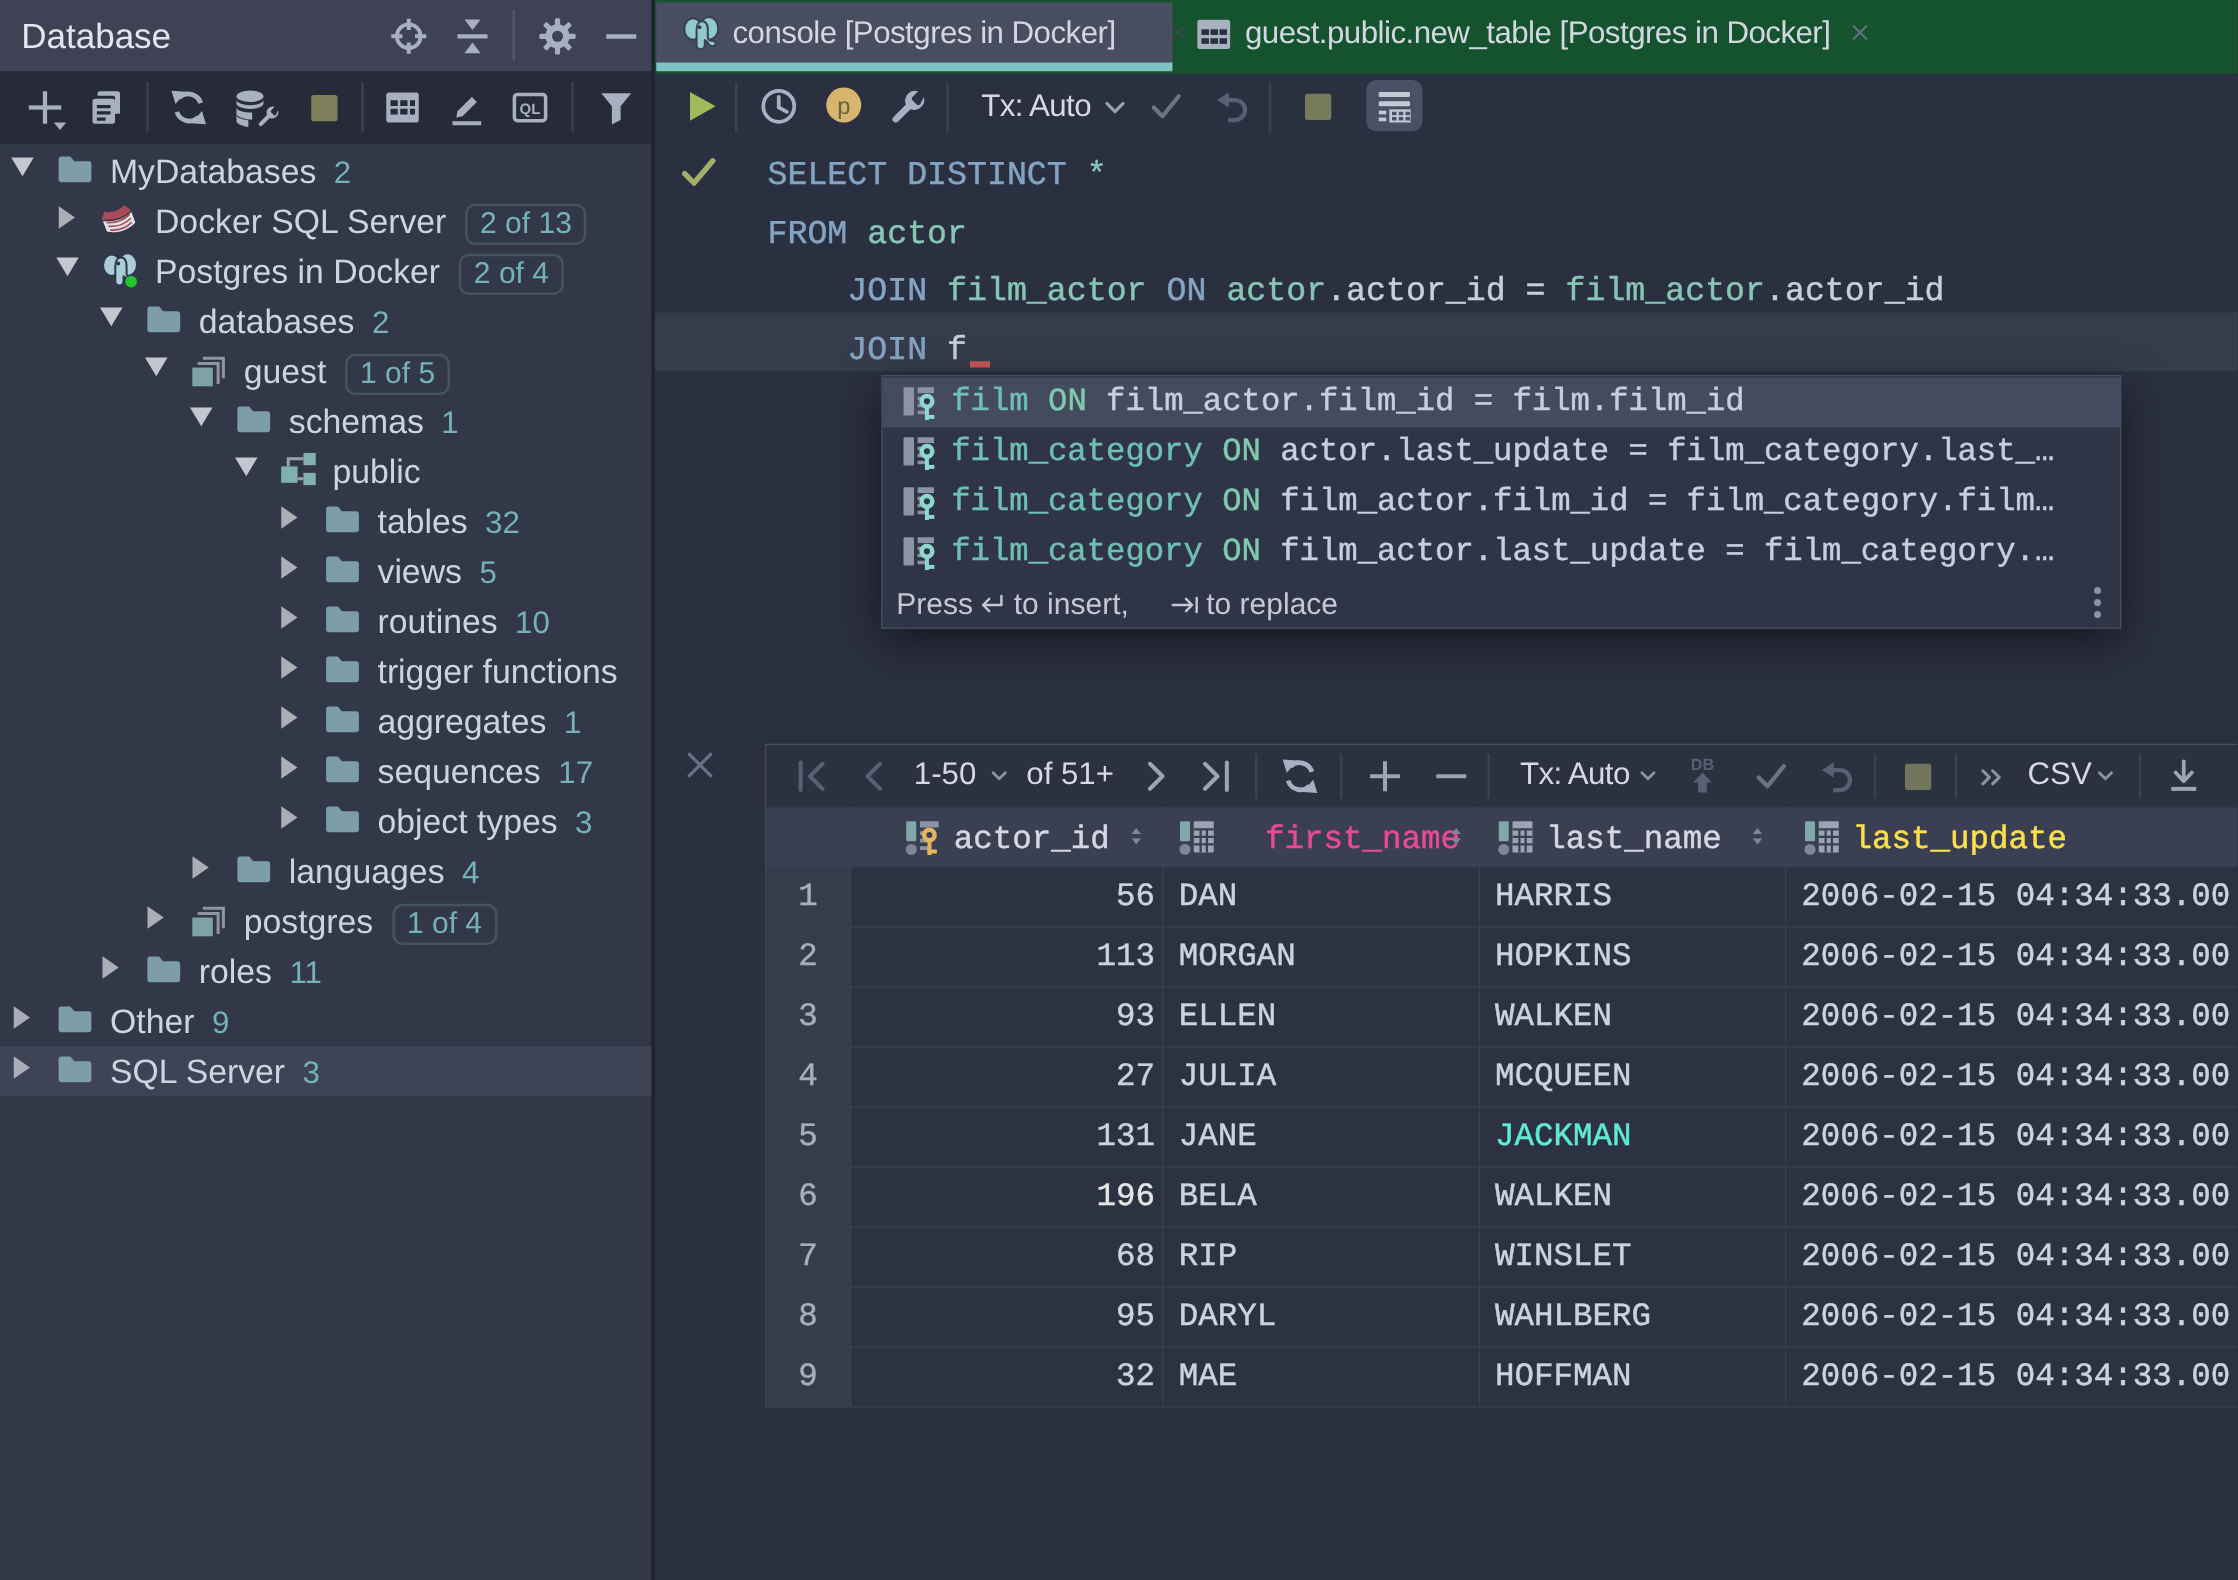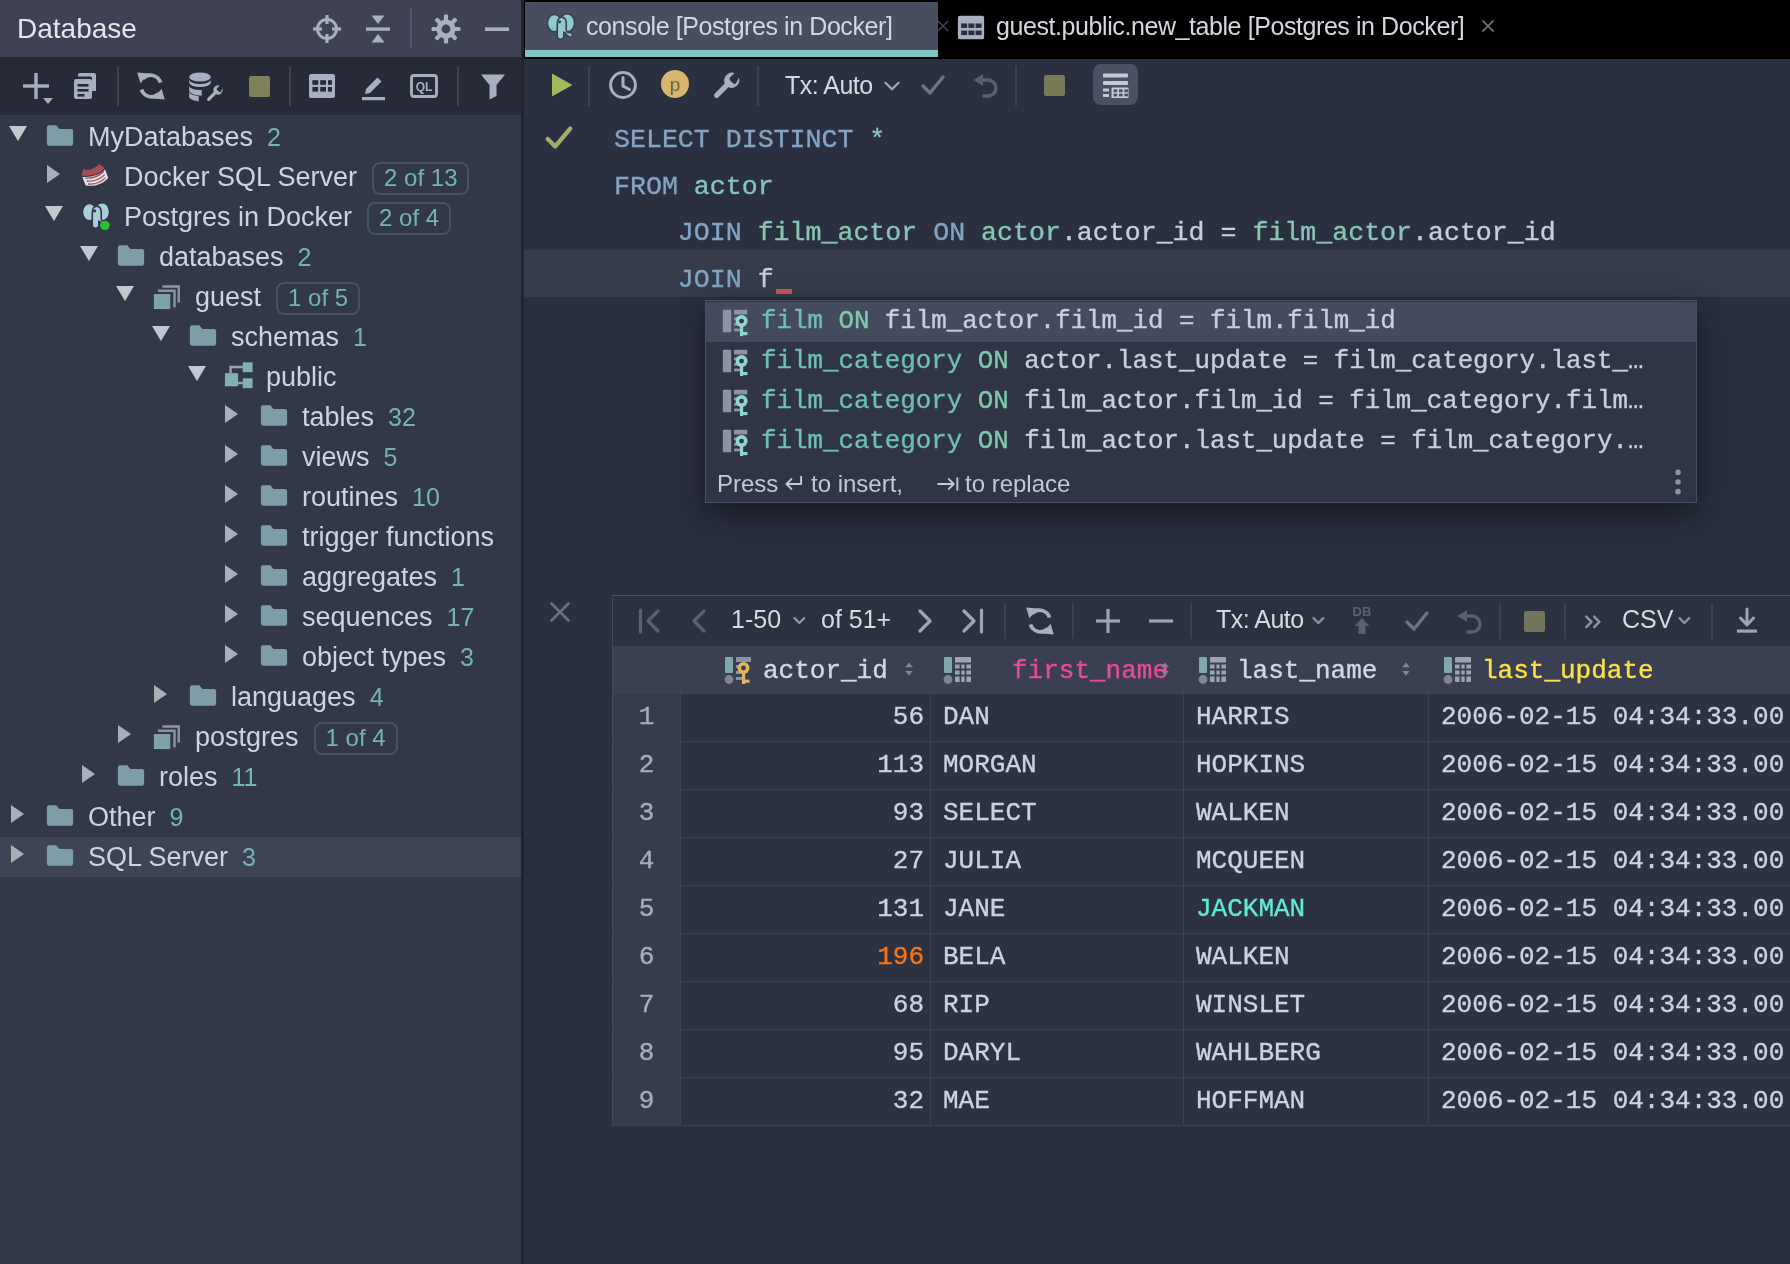--- a/index.html
+++ b/index.html
@@ -15,21 +15,21 @@
   #lp-toolbar{ left:0; top:57px; width:521px; height:58px; background:#262b37; }
   #vborder   { left:521px; top:0; width:3px; height:1264px; background:#20242e; }
 
   .treerow { position:absolute; left:0; width:521px; height:40px; }
   .tr-sel  { background:#3e4456; }
   .tlabel  { position:absolute; top:5px; font-size:27px; color:#ced4df; white-space:pre; }
   .tcount  { font-size:25px; color:#74b3b5; margin-left:14px; }
   .tbadge  { font-size:24px; color:#74b3b5; border:2px solid #455560;
              border-radius:8px; padding:0px 10px 2px 10px; margin-left:15px; }
 
-  #tabbar { left:524px; top:0; width:1266px; height:59px; background:#000000; }
+  #tabbar { left:524px; top:0; width:1266px; height:59px; background:#14532d; }
   #tab1 { position:absolute; left:1px; top:2px; width:413px; height:48px; background:#484d5f; }
   #tab1line { position:absolute; left:1px; top:50px; width:413px; height:7px; background:#7cc4c6; }
   .tabtext { position:absolute; top:12px; font-size:25px; color:#d2d7e1; white-space:pre; letter-spacing:-0.42px; }
 
   #editor { left:524px; top:59px; width:1266px; height:1205px; background:#2b3040; }
   #curline { left:524px; top:250px; width:1266px; height:47px; background:#363c4c; }
   .codeline { position:absolute; font-size:26.6px; line-height:47px; white-space:pre;
               font-family:"Liberation Mono", monospace; color:#c7cedd; -webkit-text-stroke:0.35px; }
   .kw  { color:#84a4c4; }
   .tbl { color:#88c5b5; }
@@ -585,35 +585,35 @@
     <div class="abs mono26" style="left:943px;top:702px;color:#ccd2df">DAN</div>
     <div class="abs mono26" style="left:1196px;top:702px;color:#ccd2df">HARRIS</div>
     <div class="abs mono26" style="left:1441px;top:702px;color:#ccd2df;white-space:pre">2006-02-15 04:34:33.00</div>
     <div class="abs mono26" style="left:613px;top:750px;width:67px;text-align:center;color:#a6adbb">2</div>
     <div class="abs mono26" style="left:680px;top:750px;width:244px;text-align:right;color:#ccd2df">113</div>
     <div class="abs mono26" style="left:943px;top:750px;color:#ccd2df">MORGAN</div>
     <div class="abs mono26" style="left:1196px;top:750px;color:#ccd2df">HOPKINS</div>
     <div class="abs mono26" style="left:1441px;top:750px;color:#ccd2df;white-space:pre">2006-02-15 04:34:33.00</div>
     <div class="abs mono26" style="left:613px;top:798px;width:67px;text-align:center;color:#a6adbb">3</div>
     <div class="abs mono26" style="left:680px;top:798px;width:244px;text-align:right;color:#ccd2df">93</div>
-    <div class="abs mono26" style="left:943px;top:798px;color:#ccd2df">SELECT</div>
+    <div class="abs mono26" style="left:943px;top:798px;color:#ccd2df">ELLEN</div>
     <div class="abs mono26" style="left:1196px;top:798px;color:#ccd2df">WALKEN</div>
     <div class="abs mono26" style="left:1441px;top:798px;color:#ccd2df;white-space:pre">2006-02-15 04:34:33.00</div>
     <div class="abs mono26" style="left:613px;top:846px;width:67px;text-align:center;color:#a6adbb">4</div>
     <div class="abs mono26" style="left:680px;top:846px;width:244px;text-align:right;color:#ccd2df">27</div>
     <div class="abs mono26" style="left:943px;top:846px;color:#ccd2df">JULIA</div>
     <div class="abs mono26" style="left:1196px;top:846px;color:#ccd2df">MCQUEEN</div>
     <div class="abs mono26" style="left:1441px;top:846px;color:#ccd2df;white-space:pre">2006-02-15 04:34:33.00</div>
     <div class="abs mono26" style="left:613px;top:894px;width:67px;text-align:center;color:#a6adbb">5</div>
     <div class="abs mono26" style="left:680px;top:894px;width:244px;text-align:right;color:#ccd2df">131</div>
     <div class="abs mono26" style="left:943px;top:894px;color:#ccd2df">JANE</div>
     <div class="abs mono26" style="left:1196px;top:894px;color:#5eead4">JACKMAN</div>
     <div class="abs mono26" style="left:1441px;top:894px;color:#ccd2df;white-space:pre">2006-02-15 04:34:33.00</div>
     <div class="abs mono26" style="left:613px;top:942px;width:67px;text-align:center;color:#a6adbb">6</div>
-    <div class="abs mono26" style="left:680px;top:942px;width:244px;text-align:right;color:#f97316">196</div>
+    <div class="abs mono26" style="left:680px;top:942px;width:244px;text-align:right;color:#e5e5e5">196</div>
     <div class="abs mono26" style="left:943px;top:942px;color:#ccd2df">BELA</div>
     <div class="abs mono26" style="left:1196px;top:942px;color:#ccd2df">WALKEN</div>
     <div class="abs mono26" style="left:1441px;top:942px;color:#ccd2df;white-space:pre">2006-02-15 04:34:33.00</div>
     <div class="abs mono26" style="left:613px;top:990px;width:67px;text-align:center;color:#a6adbb">7</div>
     <div class="abs mono26" style="left:680px;top:990px;width:244px;text-align:right;color:#ccd2df">68</div>
     <div class="abs mono26" style="left:943px;top:990px;color:#ccd2df">RIP</div>
     <div class="abs mono26" style="left:1196px;top:990px;color:#ccd2df">WINSLET</div>
     <div class="abs mono26" style="left:1441px;top:990px;color:#ccd2df;white-space:pre">2006-02-15 04:34:33.00</div>
     <div class="abs mono26" style="left:613px;top:1038px;width:67px;text-align:center;color:#a6adbb">8</div>
     <div class="abs mono26" style="left:680px;top:1038px;width:244px;text-align:right;color:#ccd2df">95</div>

